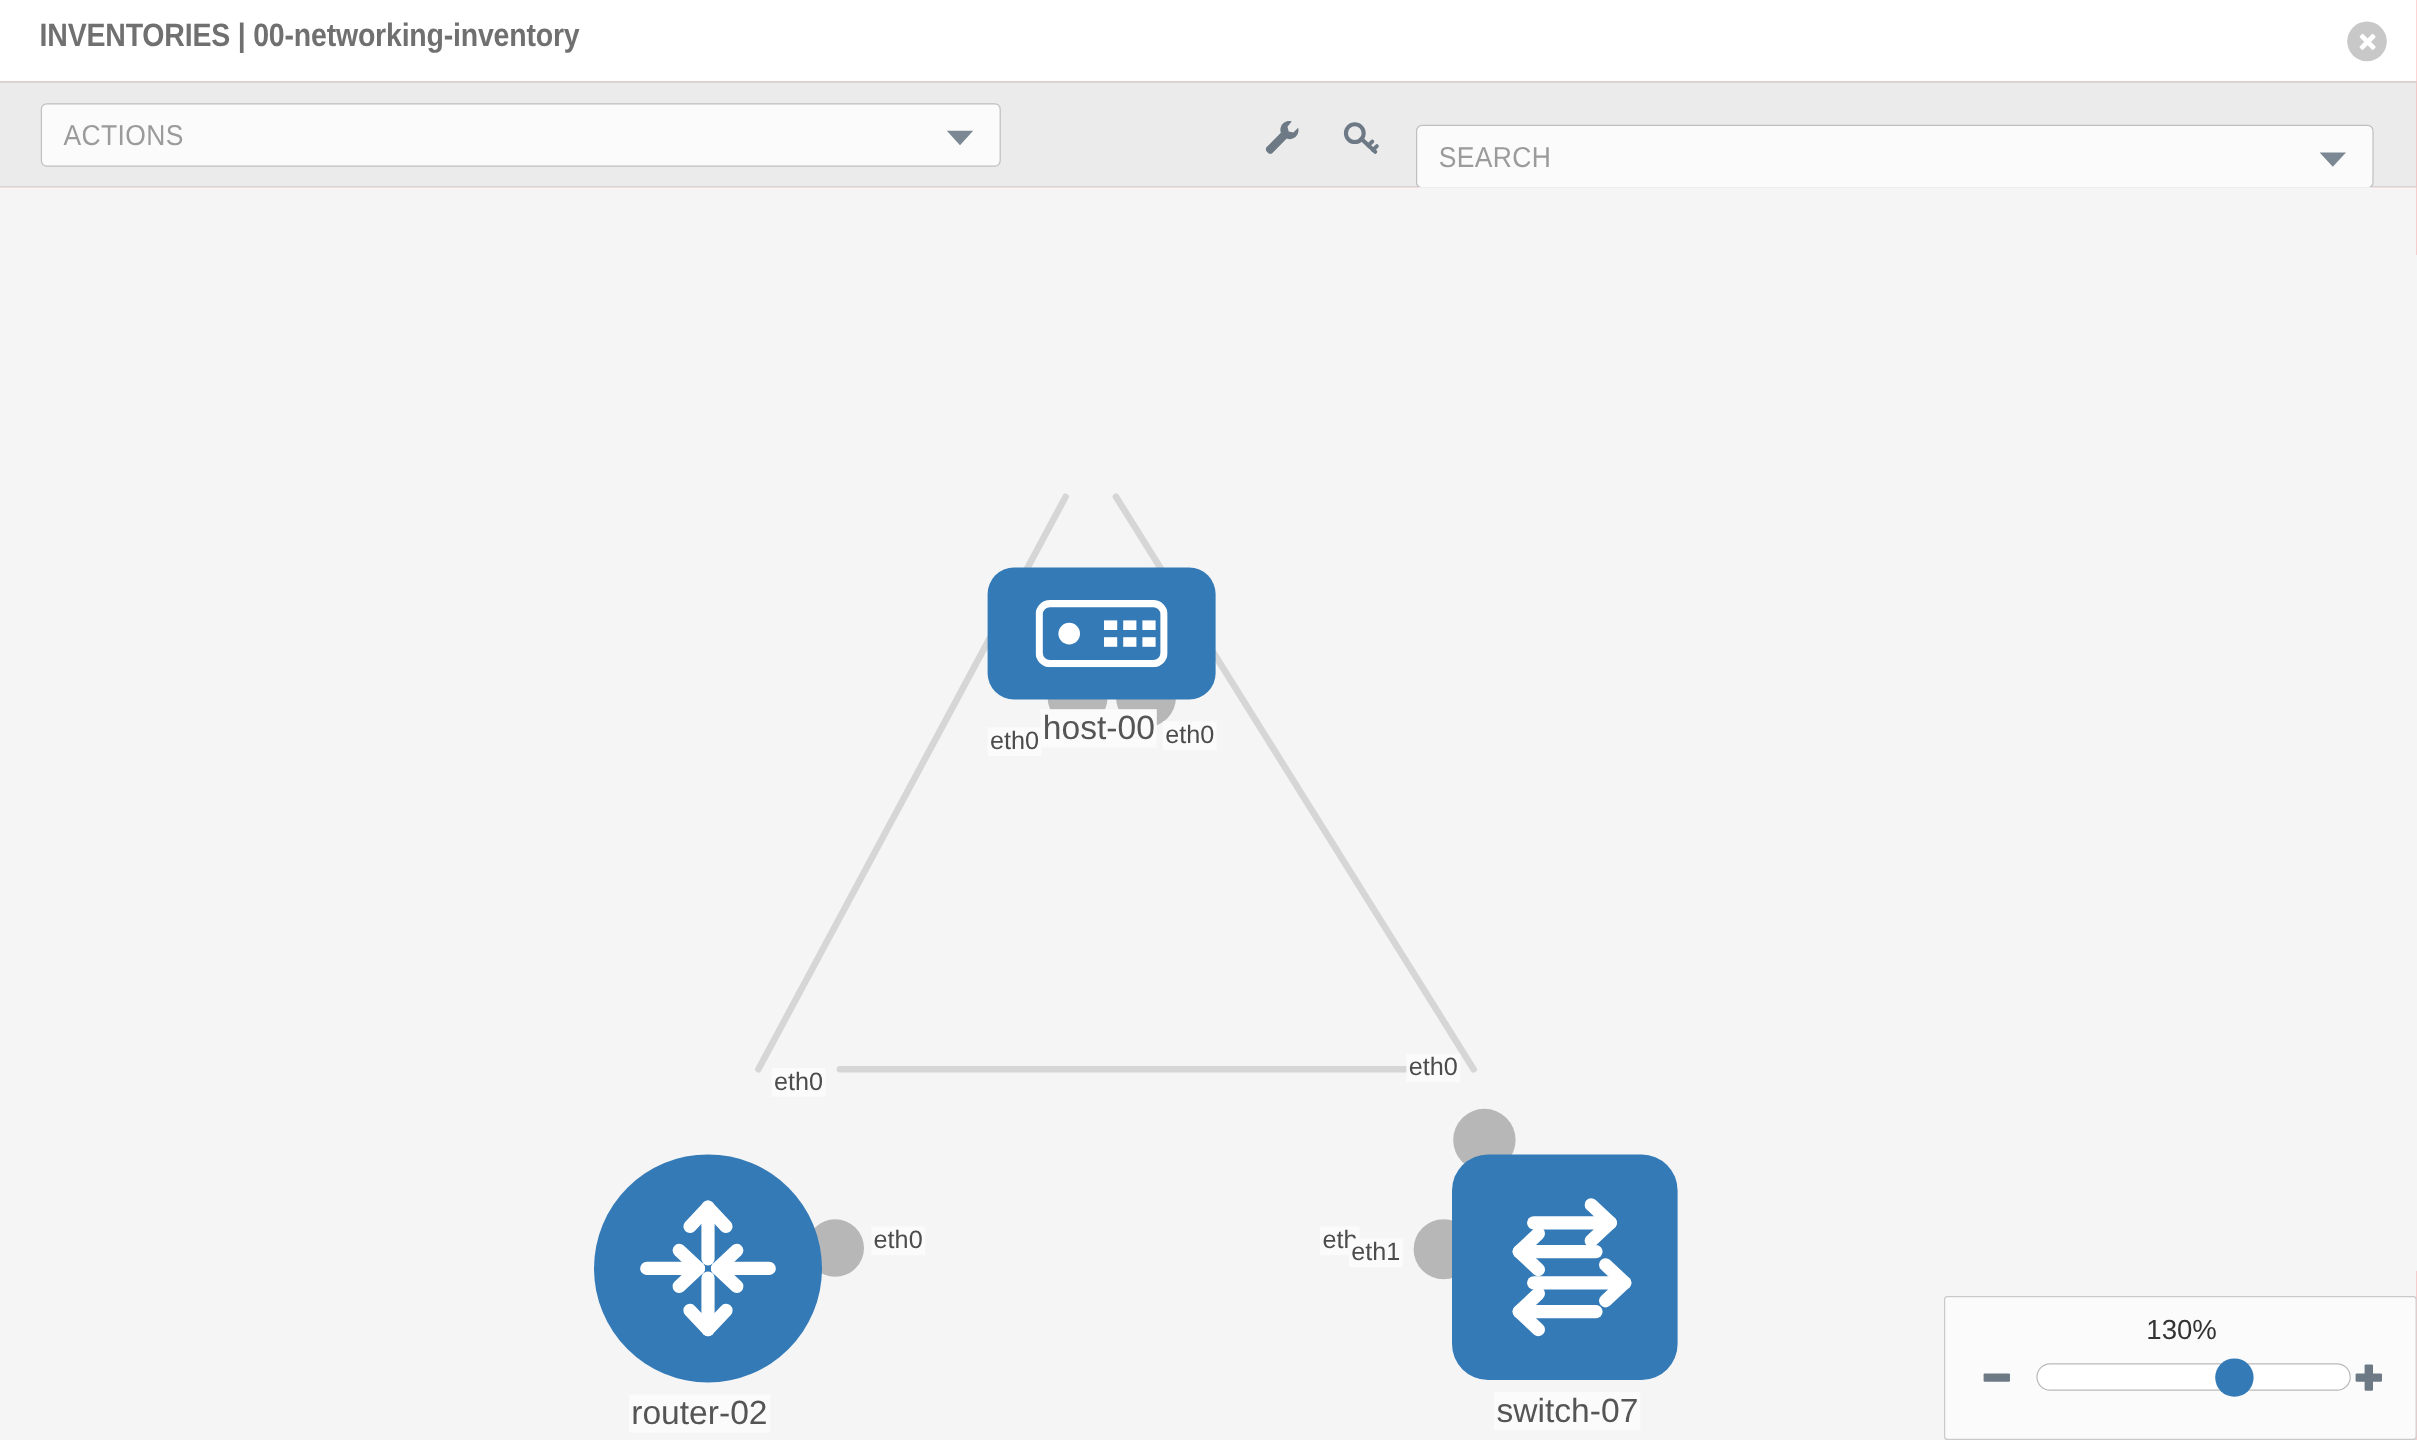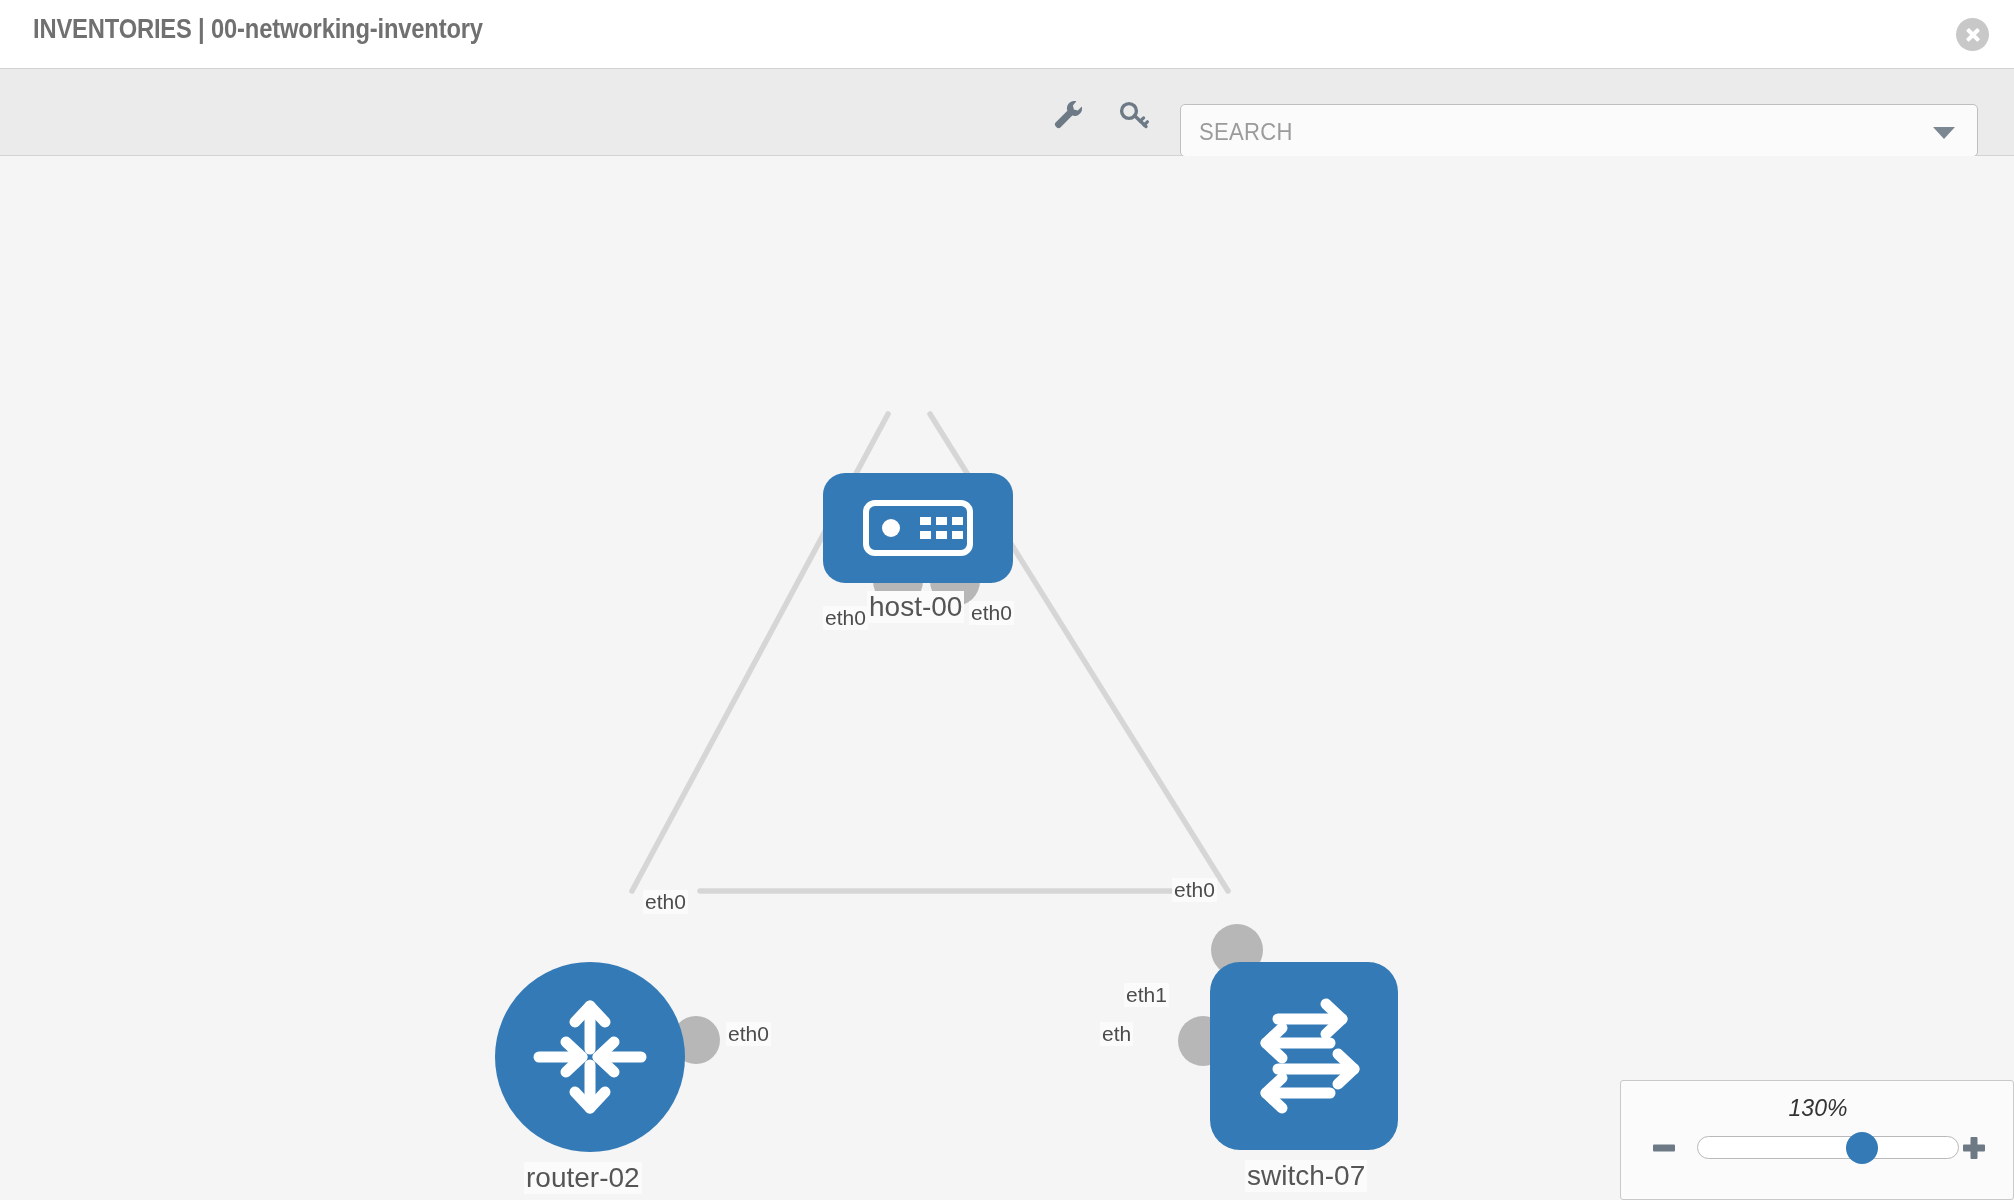--- a/index.html
+++ b/index.html
@@ -214,21 +214,20 @@
     box-sizing: border-box;
   }
   .zoom-value {
     position: absolute;
     top: 14px;
     left: 0;
     width: 394px;
     text-align: center;
     font-size: 23px;
     color: #333333;
-    font-style: italic;
   }
   .zoom-minus, .zoom-plus {
     position: absolute;
     top: 52px;
     width: 30px;
     height: 30px;
     cursor: pointer;
   }
   .zoom-minus { left: 28px; }
   .zoom-plus  { left: 338px; }
@@ -277,20 +276,24 @@
 
 <div id="app">
 
   <div class="header">
     <div class="header-title">INVENTORIES | 00-networking-inventory</div>
     <div class="close-btn"></div>
   </div>
 
   <div class="toolbar">
 
+    <div class="actions-select">
+      <span class="label">ACTIONS</span>
+      <span class="caret"></span>
+    </div>
 
     <div class="tool-icon icon-wrench">
       <svg viewBox="0 0 34 34">
         <path d="M25.4 3.2c-4.0-1.1-8.1 1.2-9.2 5.2-0.4 1.5-0.3 3.0 0.2 4.3L4.6 24.6c-1.0 1.0-1.0 2.6 0 3.6l1.2 1.2c1.0 1.0 2.6 1.0 3.6 0L21.3 17.5c1.3 0.5 2.8 0.6 4.3 0.2 4.0-1.1 6.3-5.2 5.2-9.2l-4.0 4.0-3.9-1.0-1.0-3.9z" fill="#6d7a86"></path>
       </svg>
     </div>
 
     <div class="tool-icon icon-key">
       <svg viewBox="0 0 34 34">
         <circle cx="11" cy="13" r="7.4" fill="none" stroke="#6d7a86" stroke-width="3.4"></circle>
@@ -390,21 +393,21 @@
     <div class="edge-label" style="left:969px; top:445px;">eth0</div>
 
     <div class="edge-label" style="left:643px; top:734px;">eth0</div>
 
     <div class="edge-label" style="left:1172px; top:722px;">eth0</div>
 
     <div class="edge-label" style="left:726px; top:866px;">eth0</div>
 
     <div class="edge-label" style="left:1100px; top:866px; z-index:4;">eth</div>
 
-    <div class="edge-label" style="left:1124px; top:827px; z-index:5;">eth1</div>
+    <div class="edge-label" style="left:1124px; top:876px; z-index:5;">eth1</div>
 
     <div class="zoom-panel" style="left:1620px; top:924px;">
       <div class="zoom-value">130%</div>
       <div class="zoom-minus"></div>
       <div class="zoom-track">
         <div class="zoom-thumb" style="left:148px;"></div>
       </div>
       <div class="zoom-plus"></div>
     </div>
 

